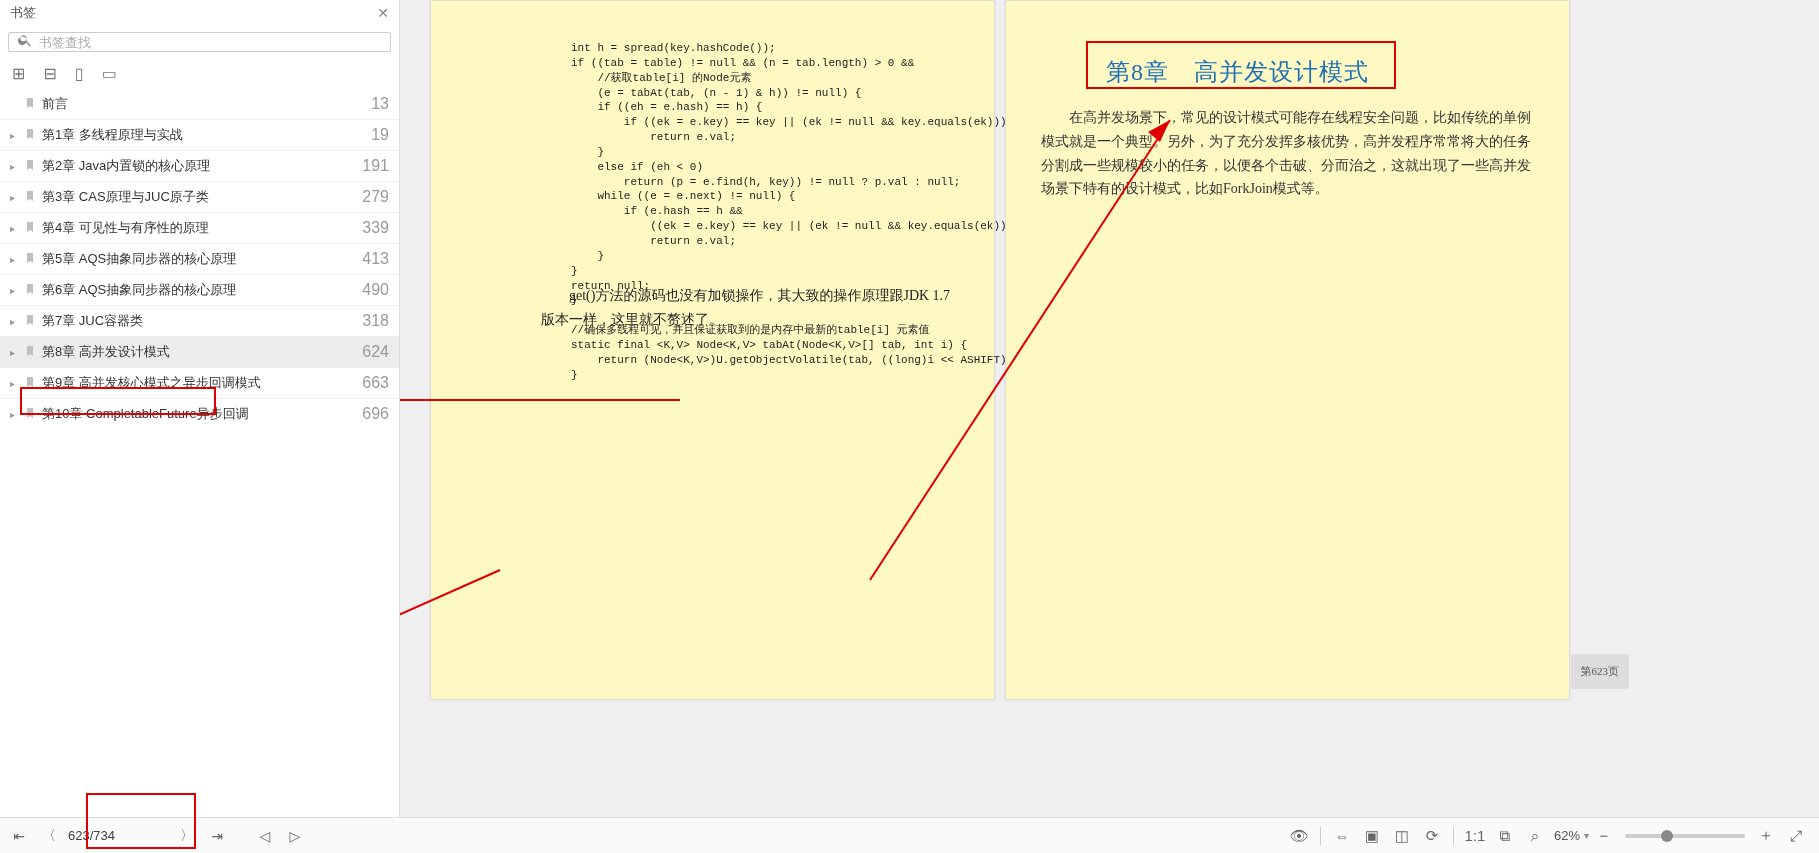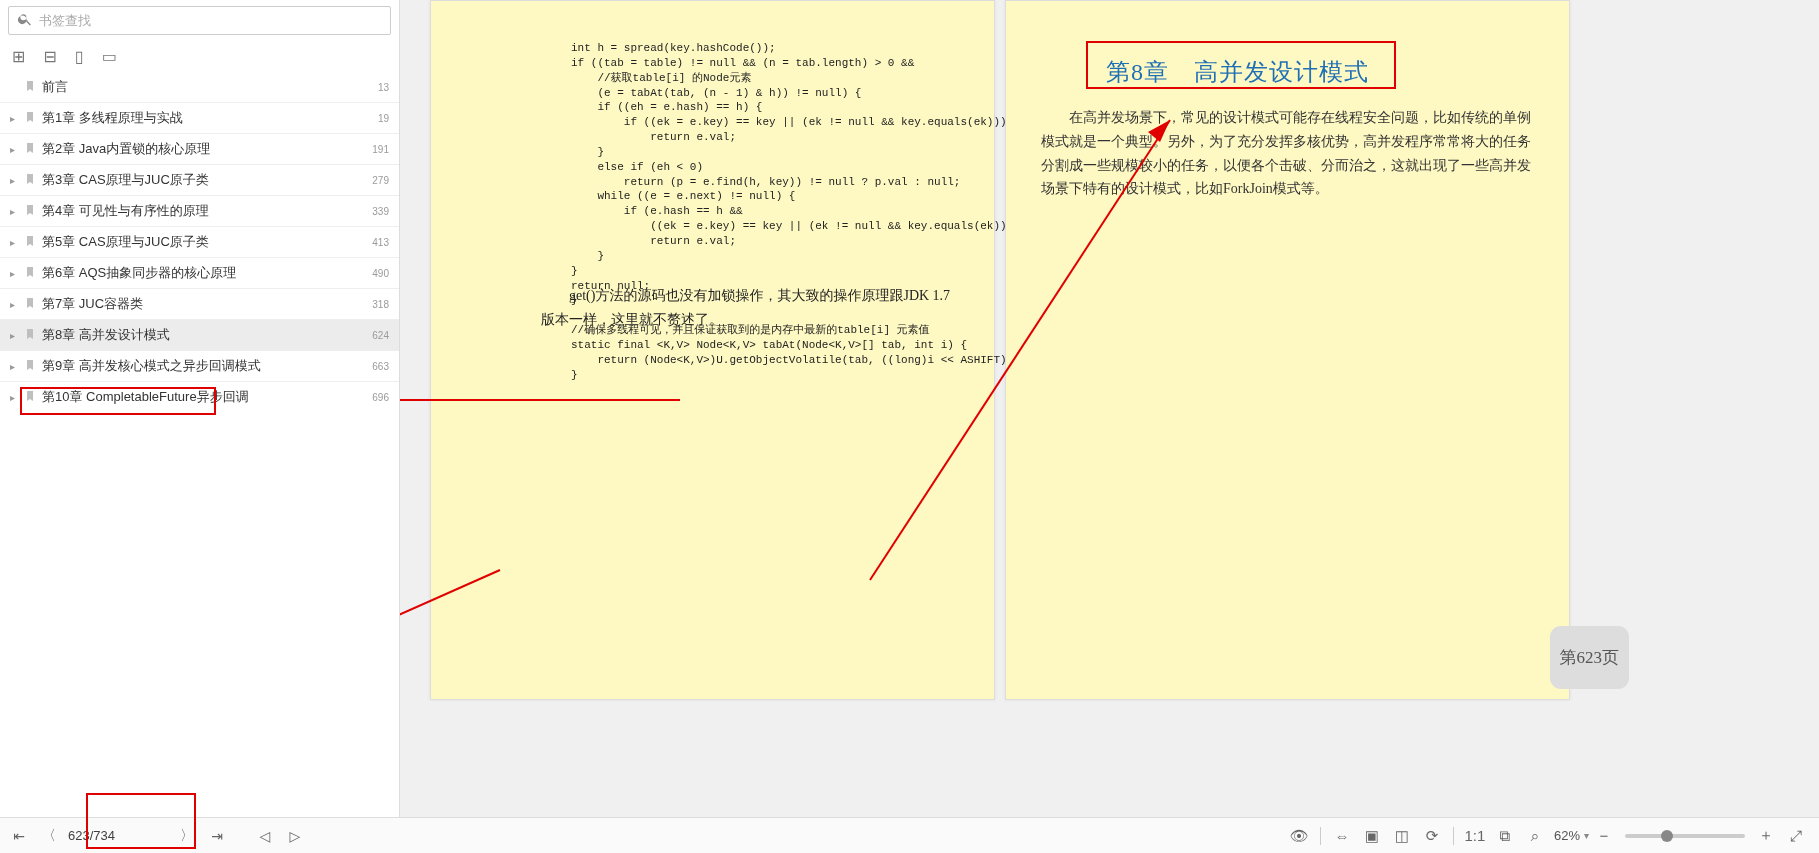--- a/index.html
+++ b/index.html
@@ -3,48 +3,48 @@
 <meta charset="utf-8">
 <style>
 *{box-sizing:border-box;margin:0;padding:0}
 html,body{width:1819px;height:853px;font-family:"Microsoft YaHei","SimSun",Arial,sans-serif;overflow:hidden;background:#fff;color:#333}
 .app{display:flex;flex-direction:column;width:100%;height:100%}
 .main{display:flex;flex:1;min-height:0}
 
 .sidebar{width:400px;border-right:1px solid #ddd;display:flex;flex-direction:column;background:#fff}
 .sb-header{display:flex;align-items:center;justify-content:space-between;padding:4px 10px;font-size:13px;color:#555}
 .sb-close{cursor:pointer;color:#888;font-size:14px}
-.sb-search{margin:6px 8px;display:flex;align-items:center;border:1px solid #ccc;border-radius:2px;height:29px;padding:0 8px;color:#999}
+.sb-search{margin:6px 8px;display:flex;align-items:center;border:1px solid #ccc;border-radius:2px;height:20px;padding:0 8px;color:#999}
 .sb-search svg{width:16px;height:16px;margin-right:6px;fill:#888}
 .sb-search input{border:none;outline:none;flex:1;font-size:13px;color:#333;background:transparent}
 .sb-search input::placeholder{color:#aaa}
 .sb-tools{display:flex;gap:18px;padding:6px 12px;color:#777}
 .sb-tools span{cursor:pointer;font-size:16px}
 .bm-list{flex:1;overflow:auto;font-size:13px}
 .bm-item{display:flex;align-items:center;padding:6px 10px;border-top:1px solid #eee;cursor:pointer;position:relative}
 .bm-item:first-child{border-top:none}
 .bm-item.active{background:#ececec}
 .bm-arrow{width:12px;color:#999;font-size:10px;margin-right:2px}
 .bm-icon{width:12px;height:14px;margin-right:6px;fill:#bfbfbf;flex:none}
 .bm-title{flex:1;white-space:nowrap;overflow:hidden;text-overflow:ellipsis;color:#333}
-.bm-page{color:#9a9a9a;font-size:10px;padding-left:8px}
+.bm-page{color:#9a9a9a;font-size:16px;padding-left:8px}
 .bm-highlight-box{position:absolute;border:2px solid #e00000;pointer-events:none}
 
 .content{flex:1;position:relative;background:#f0f0f0;overflow:hidden}
 .pages{position:absolute;left:418px;top:0;display:flex;gap:10px}
 .page{width:565px;height:700px;background:#fef9c3;border:1px solid #ddd;box-shadow:0 0 3px rgba(0,0,0,.08);position:relative;font-family:"SimSun","Microsoft YaHei",serif}
 
 .code{position:absolute;left:140px;top:40px;width:390px;font:11px/1.35 "Consolas","Courier New",monospace;white-space:pre;color:#222}
 .left-para{position:absolute;left:110px;top:283px;width:420px;font-size:14px;line-height:1.7;color:#222;text-indent:2em}
 
 .chap-title{position:absolute;left:100px;top:55px;font-size:24px;color:#1f6fb5;letter-spacing:1px}
 .chap-title-box{position:absolute;left:80px;top:40px;width:310px;height:48px;border:2px solid #e00000}
 .r-para1{position:absolute;left:35px;top:105px;width:500px;font-size:14px;line-height:1.7;text-indent:2em}
 .r-para2{position:absolute;left:35px;top:195px;width:500px;font-size:14px;line-height:1.7;text-indent:2em}
-.page-badge{position:absolute;right:-60px;bottom:10px;background:#ddd;border-radius:11px;padding:20px 10px;font-size:17px;color:#555}
+.page-badge{position:absolute;right:-60px;bottom:10px;background:#ddd;border-radius:3px;padding:10px 10px;font-size:11px;color:#555}
 
 .anno{position:absolute;pointer-events:none}
 .anno line{stroke:#e00000;stroke-width:2}
 .anno polygon{fill:#e00000}
 .red-box-page{position:absolute;border:2px solid #e00000}
 
 .footer{height:36px;border-top:1px solid #ddd;display:flex;align-items:center;padding:0 8px;font-size:13px;color:#555;background:#fafafa}
 .nav-group{display:flex;align-items:center;gap:8px}
 .nav-btn{width:22px;text-align:center;cursor:pointer;color:#666;font-size:14px}
 .page-input{width:100px;text-align:left;border:none;background:transparent;font-size:13px;color:#404040;outline:none}
@@ -54,20 +54,24 @@
 .zoom-slider{width:120px;height:4px;background:#ccc;border-radius:2px;margin:0 6px;position:relative}
 .zoom-slider::after{content:"";position:absolute;left:30%;top:-4px;width:12px;height:12px;border-radius:50%;background:#888}
 </style>
 </head>
 <body>
 
 <div class="app">
   <div class="main">
 
     <aside class="sidebar">
+      <div class="sb-header">
+        <span>书签</span>
+        <span class="sb-close">✕</span>
+      </div>
       <div class="sb-search">
         <span>
           <svg viewBox="0 0 24 24">
               <path d="M15.5 14h-.8l-.3-.3A6.5 6.5 0 1 0 14 15.5l.3.3v.8l5 5 1.5-1.5-5-5zm-6 0A4.5 4.5 0 1 1 14 9.5 4.5 4.5 0 0 1 9.5 14z"></path>
             </svg>
         </span>
         <input placeholder="书签查找" style="">
       </div>
       <div class="sb-tools">
         <span>⊞</span>
@@ -114,21 +118,21 @@
                 <path d="M6 2h12v20l-6-4-6 4z"></path>
               </svg></span>
             <span class="bm-title">第4章 可见性与有序性的原理</span>
             <span class="bm-page">339</span>
           </div>
           <div class="bm-item">
             <span class="bm-arrow">▸</span>
             <span><svg class="bm-icon" viewBox="0 0 24 24">
                 <path d="M6 2h12v20l-6-4-6 4z"></path>
               </svg></span>
-            <span class="bm-title">第5章 CAS原理与JUC原子类</span>
+            <span class="bm-title">第5章 AQS抽象同步器的核心原理</span>
             <span class="bm-page">413</span>
           </div>
           <div class="bm-item">
             <span class="bm-arrow">▸</span>
             <span><svg class="bm-icon" viewBox="0 0 24 24">
                 <path d="M6 2h12v20l-6-4-6 4z"></path>
               </svg></span>
             <span class="bm-title">第6章 AQS抽象同步器的核心原理</span>
             <span class="bm-page">490</span>
           </div>

